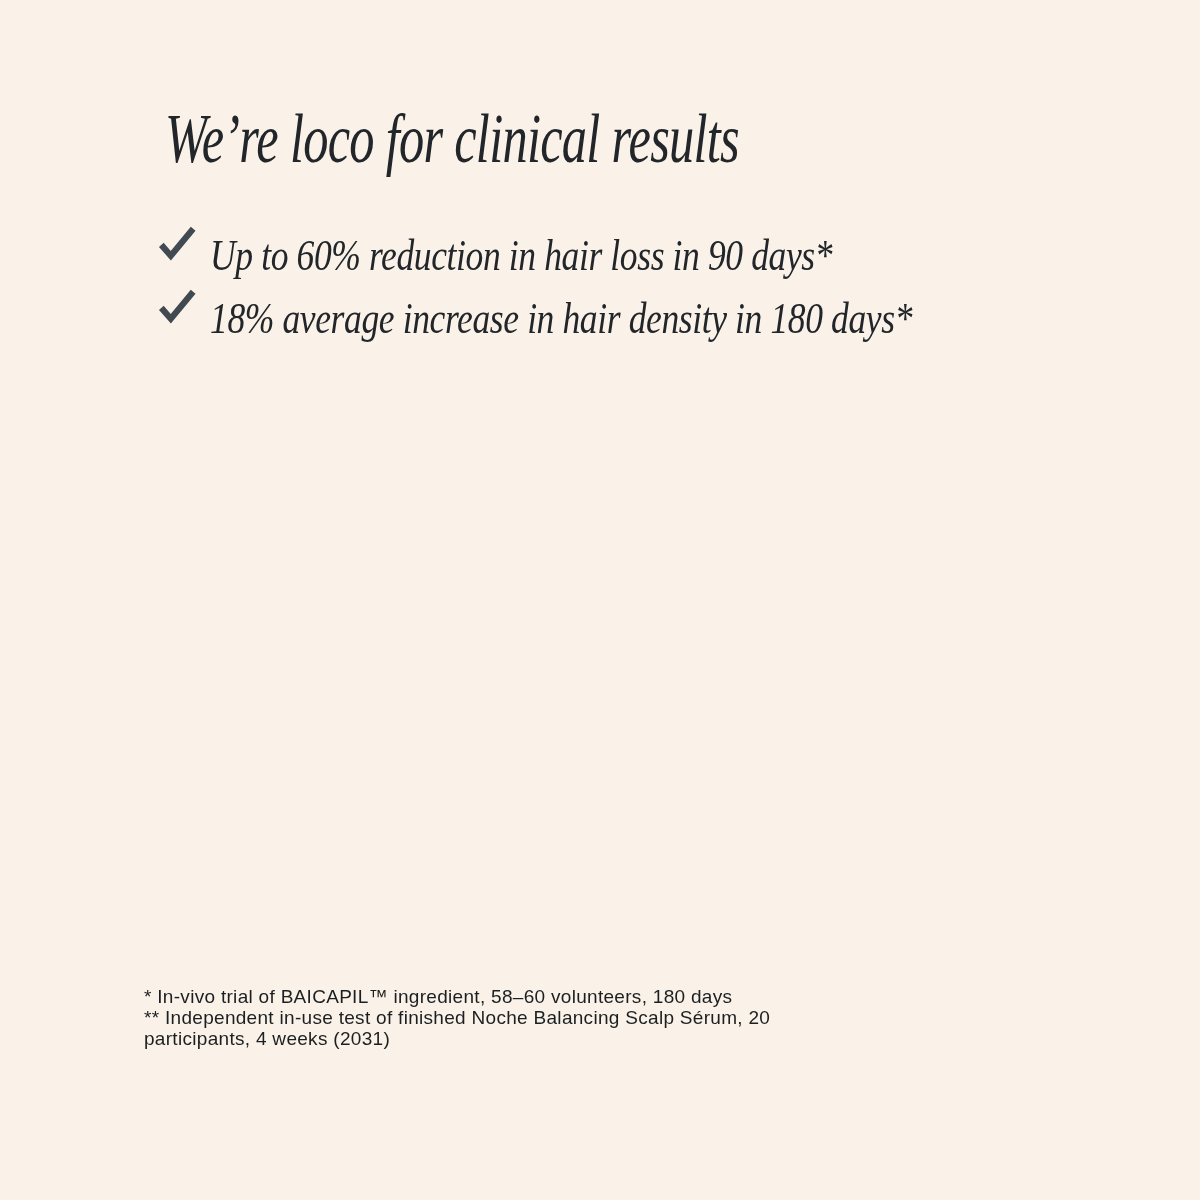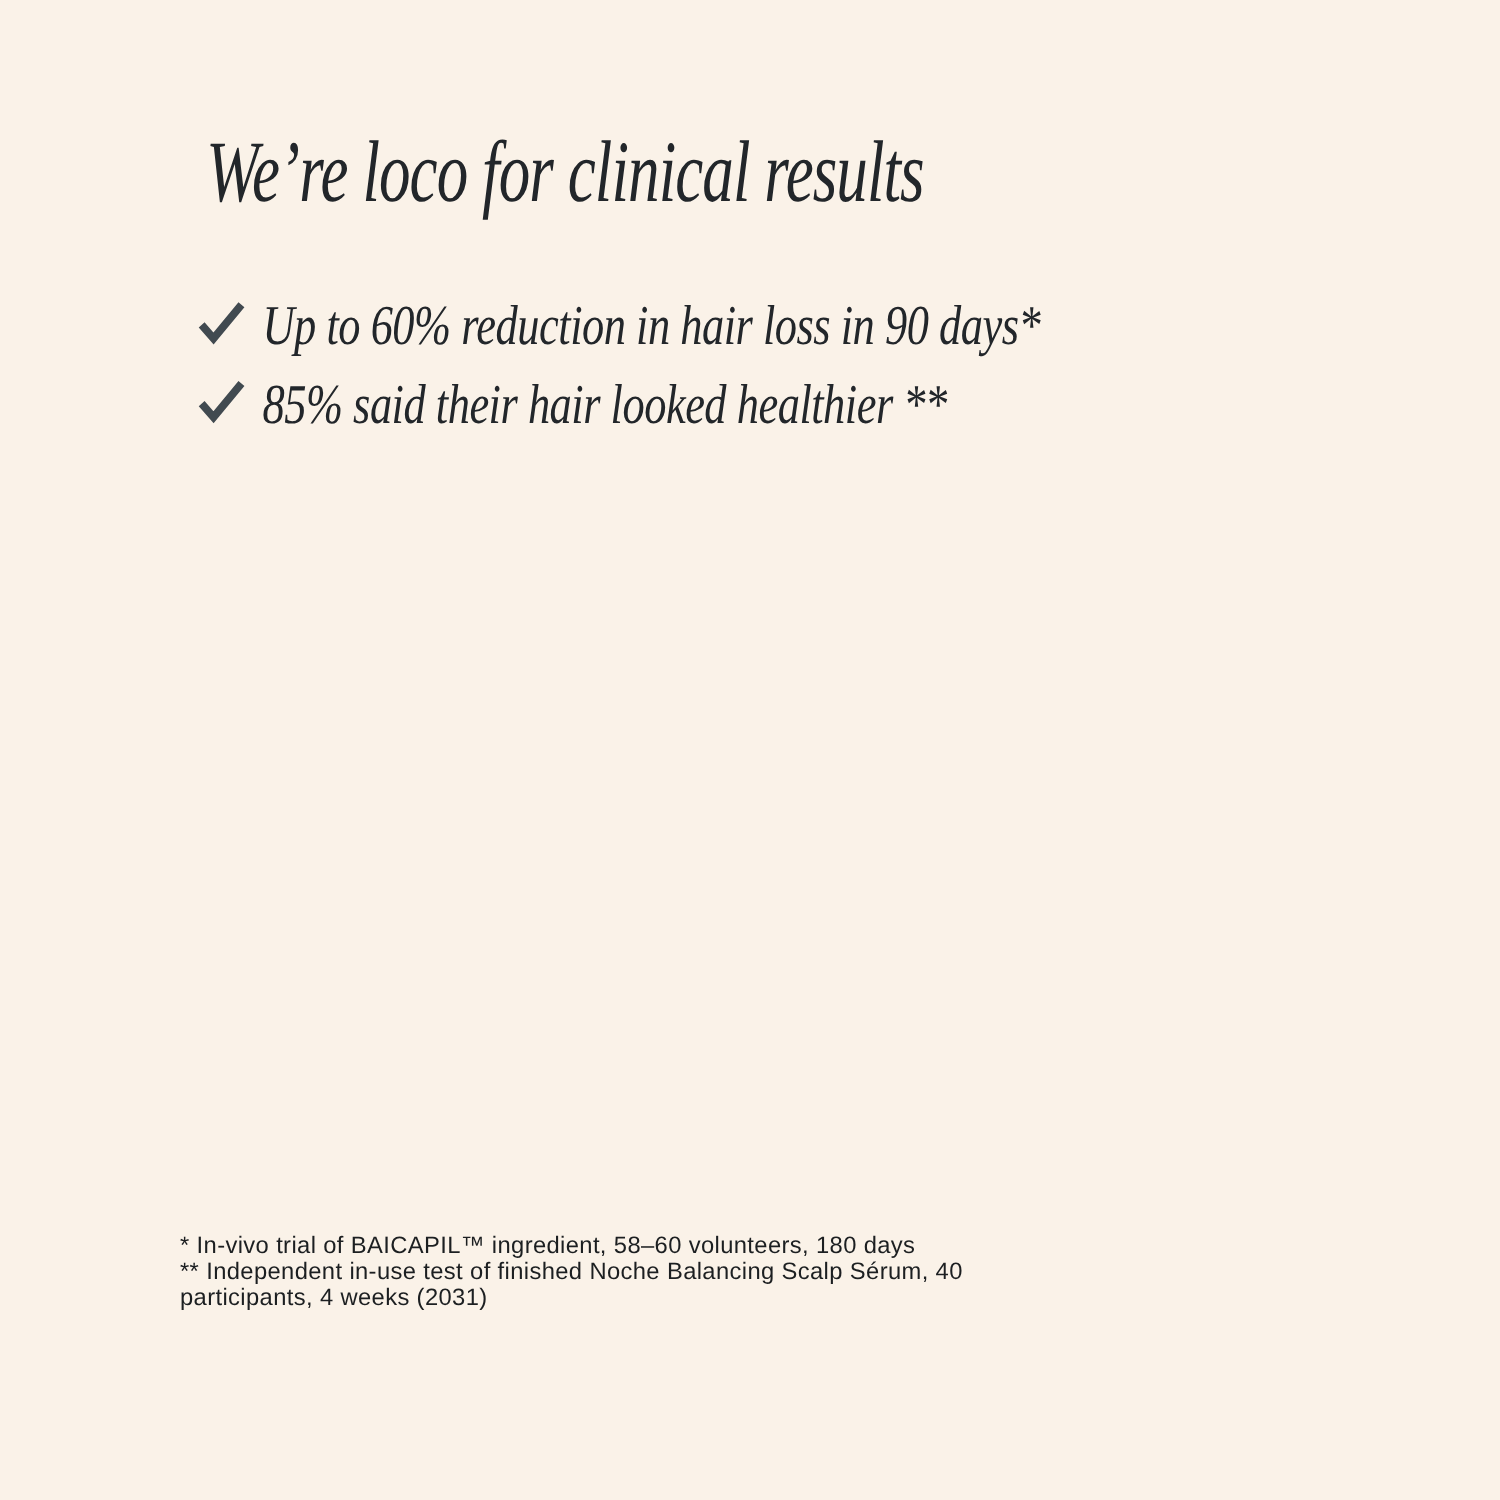--- a/index.html
+++ b/index.html
@@ -39,21 +39,20 @@
   .checklist{
     position:absolute;
     left:158px;
     top:229px;
     margin:0;
     padding:0;
     list-style:none;
   }
   .row{
     display:flex;
-    align-items:center;
     height:62.5px;
   }
   .check{
     width:38px;
     height:36px;
     flex:0 0 38px;
     margin-right:14px;
     margin-top:-4px;
     color:var(--check);
   }
@@ -97,23 +96,23 @@
           </svg>
         </span>
       <span class="item-text">Up to 60% reduction in hair loss in 90 days*</span>
     </li>
     <li class="row">
       <span class="check">
           <svg viewBox="0 0 40 36" fill="none">
             <path d="M3.5 20 L13.5 31.5 L37 3" stroke="currentColor" stroke-width="6.5" fill="none"></path>
           </svg>
         </span>
-      <span class="item-text">85% said their hair looked healthier **</span>
+      <span class="item-text">18% average increase in hair density in 180 days*</span>
     </li>
   </ul>
 
   <div class="footnotes">
     <div class="footnote-line">* In-vivo trial of BAICAPIL™ ingredient, 58–60 volunteers, 180 days</div>
-    <div class="footnote-line">** Independent in-use test of finished Noche Balancing Scalp Sérum, 40</div>
+    <div class="footnote-line">** Independent in-use test of finished Noche Balancing Scalp Sérum, 20</div>
     <div class="footnote-line">participants, 4 weeks (2031)</div>
   </div>
 
 </div>
 
 </body></html>

